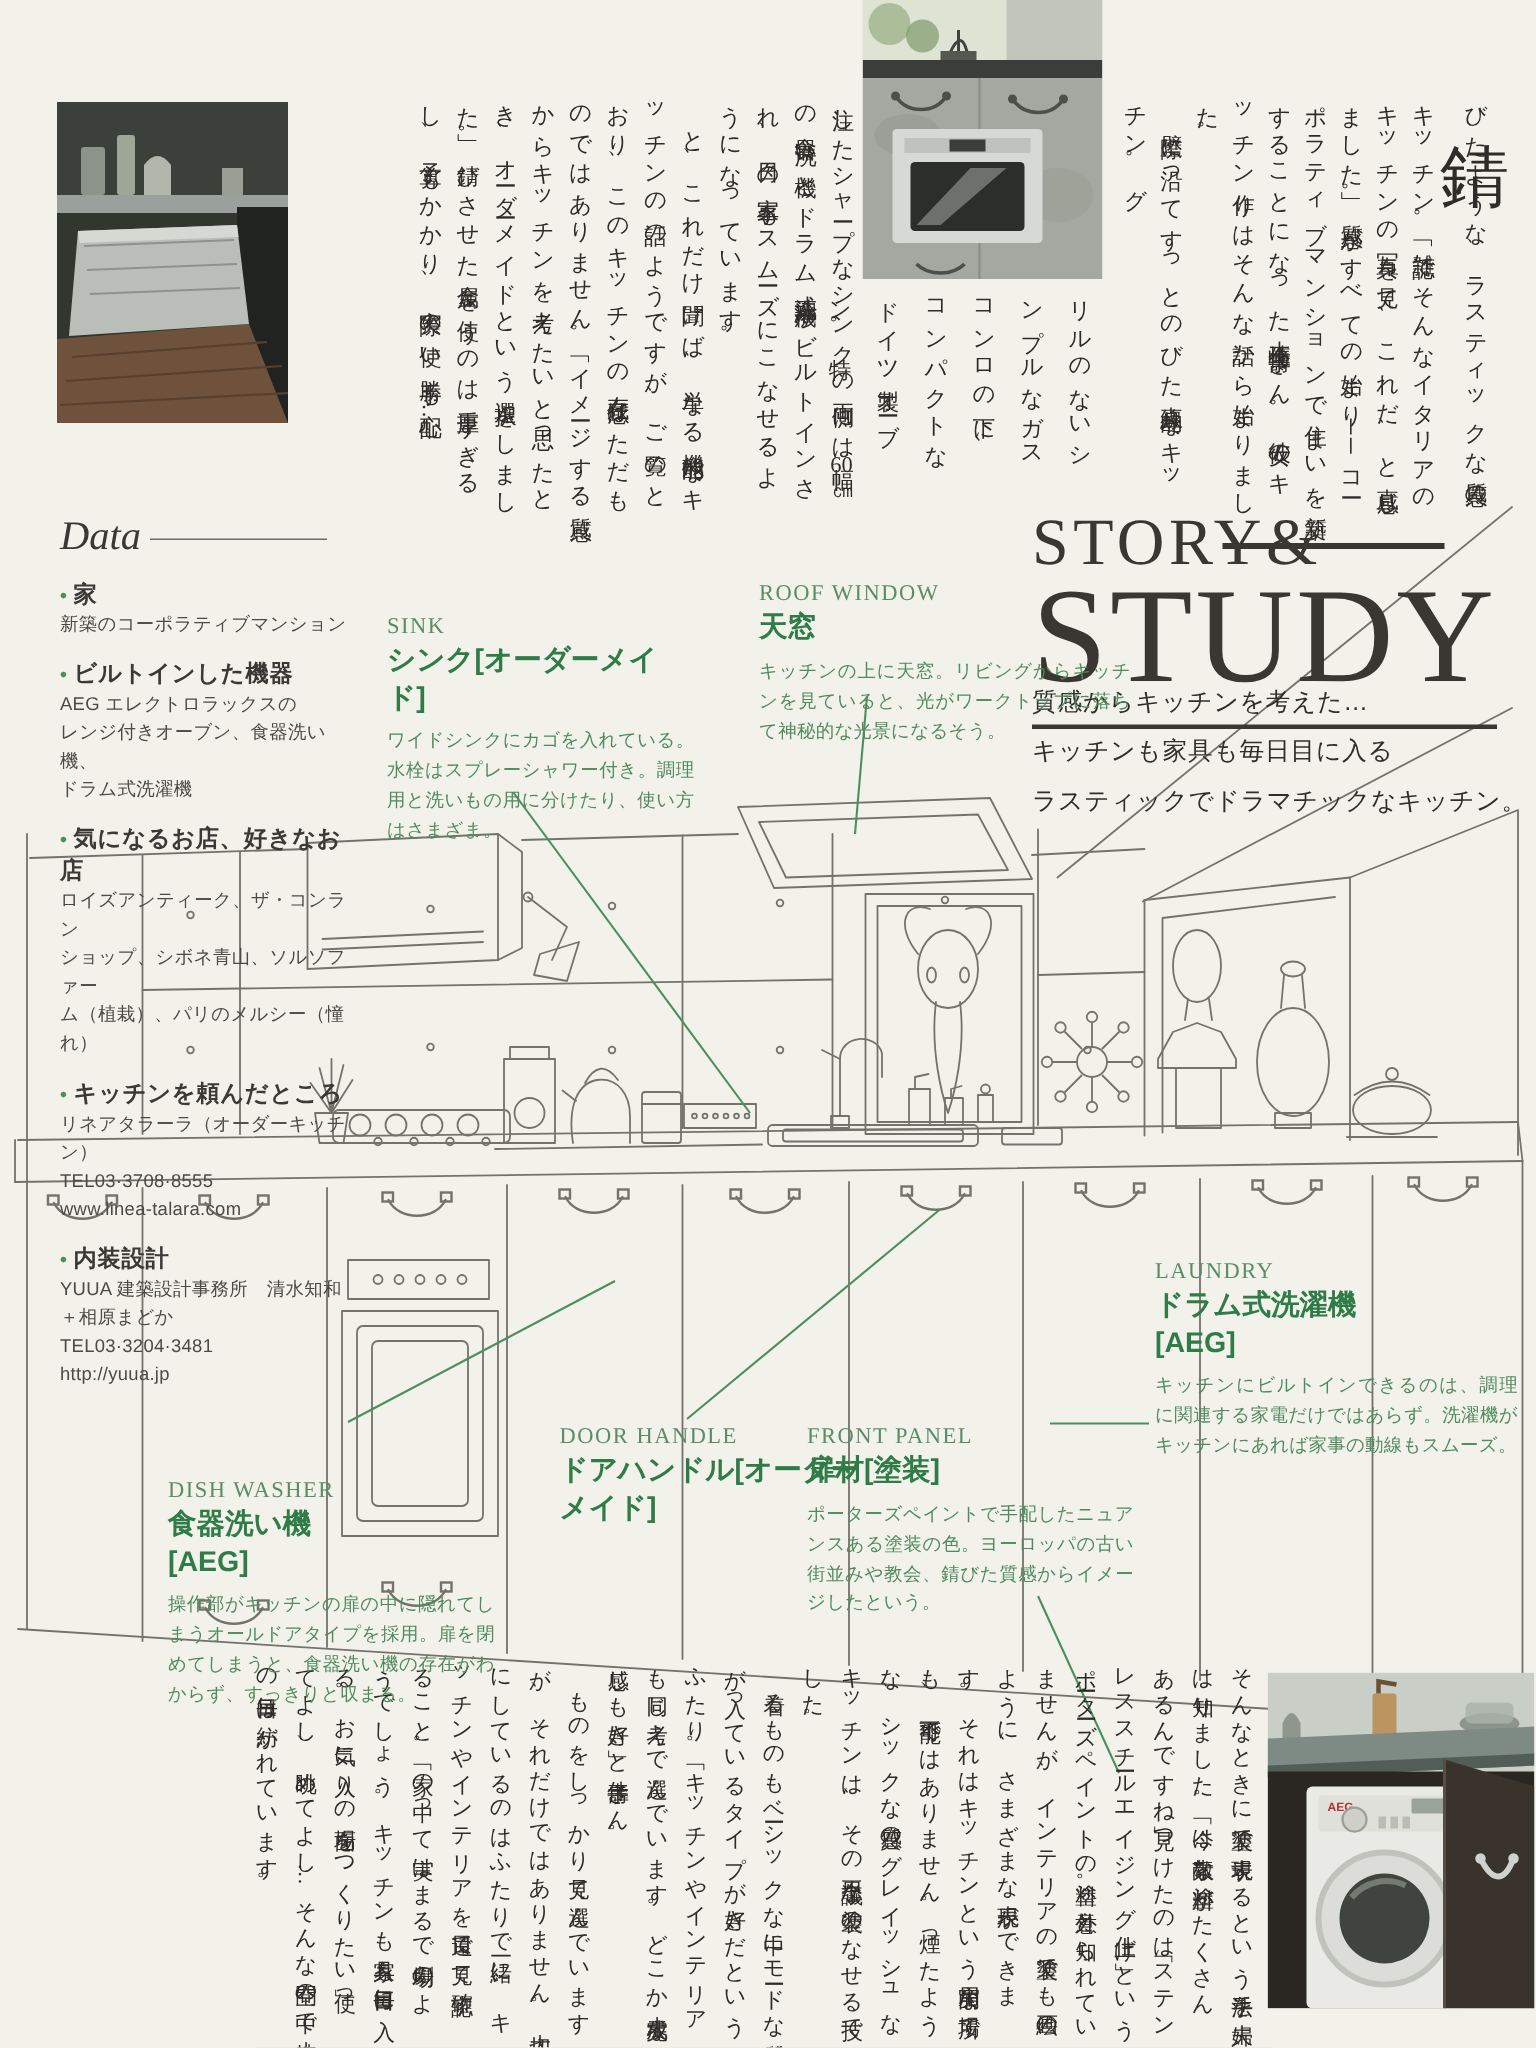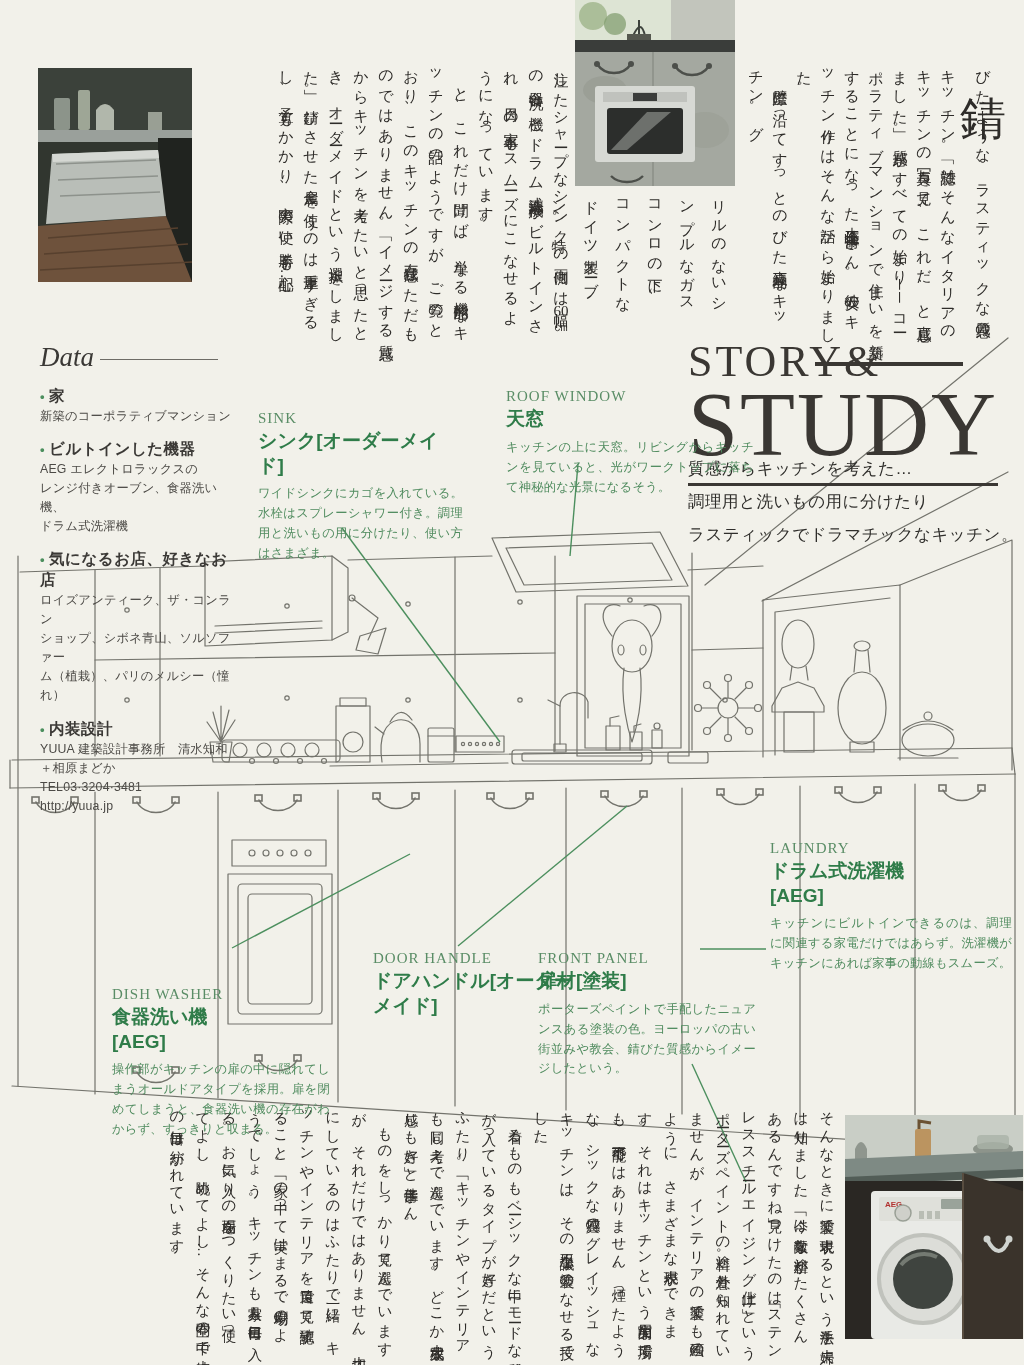--- a/index.html
+++ b/index.html
@@ -264,21 +264,21 @@
 　着るものもベーシックな中にモードな質感が入っているタイプが好きだというふたり。「キッチンやインテリアも同じ考えで選んでいます。どこか未完成な感じも好き」と佳壽子さん。
 　ものをしっかり見て選んでいますが、それだけではありません。大切にしているのはふたりで一緒に、キッチンやインテリアを遠目で見て確認すること。「家の中って実はまるで劇場のようでしょう。キッチンも家具も毎日目に入る。お気に入りの場面をつくりたい」使ってよし、眺めてよし…そんな空間の中で木崎家の毎日は紡がれています。</span></div>
 
   <div class="masthead">
     <div class="story-line">STORY&amp;</div>
     <div class="story-bar"></div>
     <div class="study-line">STUDY</div>
   </div>
   <div class="subtitle">
     <div>質感からキッチンを考えた…</div>
-    <div>調理用と洗いもの用に分けたり</div>
+    <div>キッチンも家具も毎日目に入る</div>
     <div>ラスティックでドラマチックなキッチン。</div>
   </div>
 
   <div class="data-panel">
     <div><span class="data-title">Data</span><span class="data-rule"></span></div>
 
     <div class="data-item">
       <div class="data-term"><span class="bullet">•</span><span>家</span></div>
       <div class="data-line">新築のコーポラティブマンション</div>
     </div>
@@ -286,20 +286,26 @@
       <div class="data-term"><span class="bullet">•</span><span>ビルトインした機器</span></div>
       <div class="data-line">AEG エレクトロラックスの</div>
       <div class="data-line">レンジ付きオーブン、食器洗い機、</div>
       <div class="data-line">ドラム式洗濯機</div>
     </div>
     <div class="data-item">
       <div class="data-term"><span class="bullet">•</span><span>気になるお店、好きなお店</span></div>
       <div class="data-line">ロイズアンティーク、ザ・コンラン</div>
       <div class="data-line">ショップ、シボネ青山、ソルソファー</div>
       <div class="data-line">ム（植栽）、パリのメルシー（憧れ）</div>
+    </div>
+    <div class="data-item">
+      <div class="data-term"><span class="bullet">•</span><span>キッチンを頼んだところ</span></div>
+      <div class="data-line">リネアタラーラ（オーダーキッチン）</div>
+      <div class="data-line">TEL03·3708·8555</div>
+      <div class="data-line">www.linea-talara.com</div>
     </div>
     <div class="data-item">
       <div class="data-term"><span class="bullet">•</span><span>内装設計</span></div>
       <div class="data-line">YUUA 建築設計事務所　清水知和</div>
       <div class="data-line">＋相原まどか</div>
       <div class="data-line">TEL03·3204·3481</div>
       <div class="data-line">http://yuua.jp</div>
     </div>
   </div>
 

